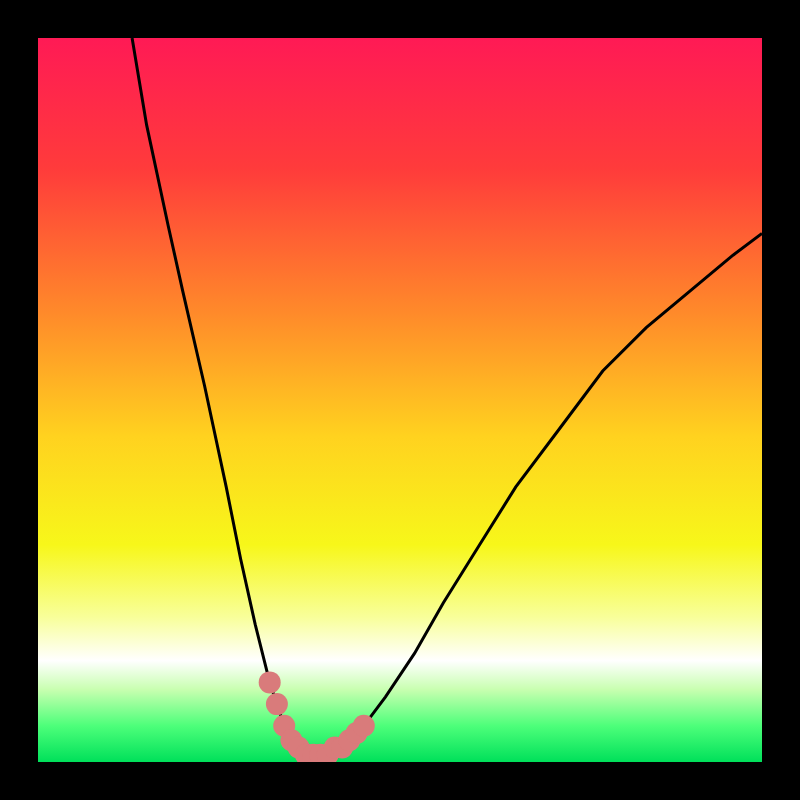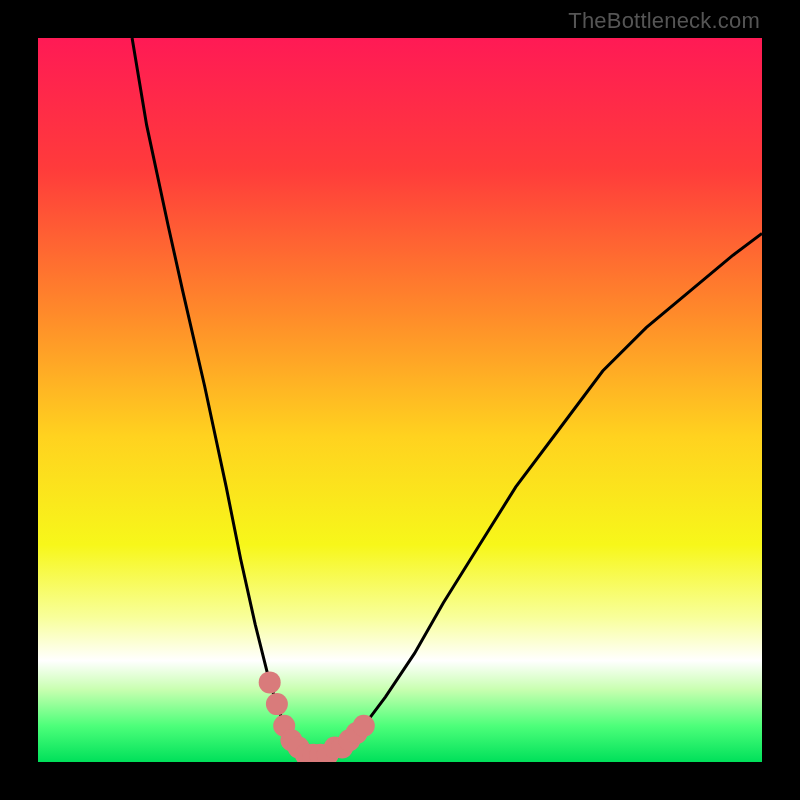--- a/index.html
+++ b/index.html
@@ -35,21 +35,20 @@
     font-size: 22px;
     font-weight: 500;
     letter-spacing: 0.2px;
   }
   svg { display: block; }
 </style>
 </head>
 <body>
 
 <div class="frame">
-  <div class="watermark">TheBottleneck.com</div>
   <div class="plot-area">
     <svg id="chart-svg" width="724" height="724" viewBox="0 0 724 724">
         <defs>
           <linearGradient id="bg-grad" x1="0" y1="0" x2="0" y2="1">
             <stop offset="0%" stop-color="#ff1a55"></stop>
             <stop offset="18%" stop-color="#ff3b3b"></stop>
             <stop offset="38%" stop-color="#ff8a2a"></stop>
             <stop offset="55.00000000000001%" stop-color="#ffd21f"></stop>
             <stop offset="70%" stop-color="#f7f71a"></stop>
             <stop offset="80%" stop-color="#f8ff9a"></stop>

